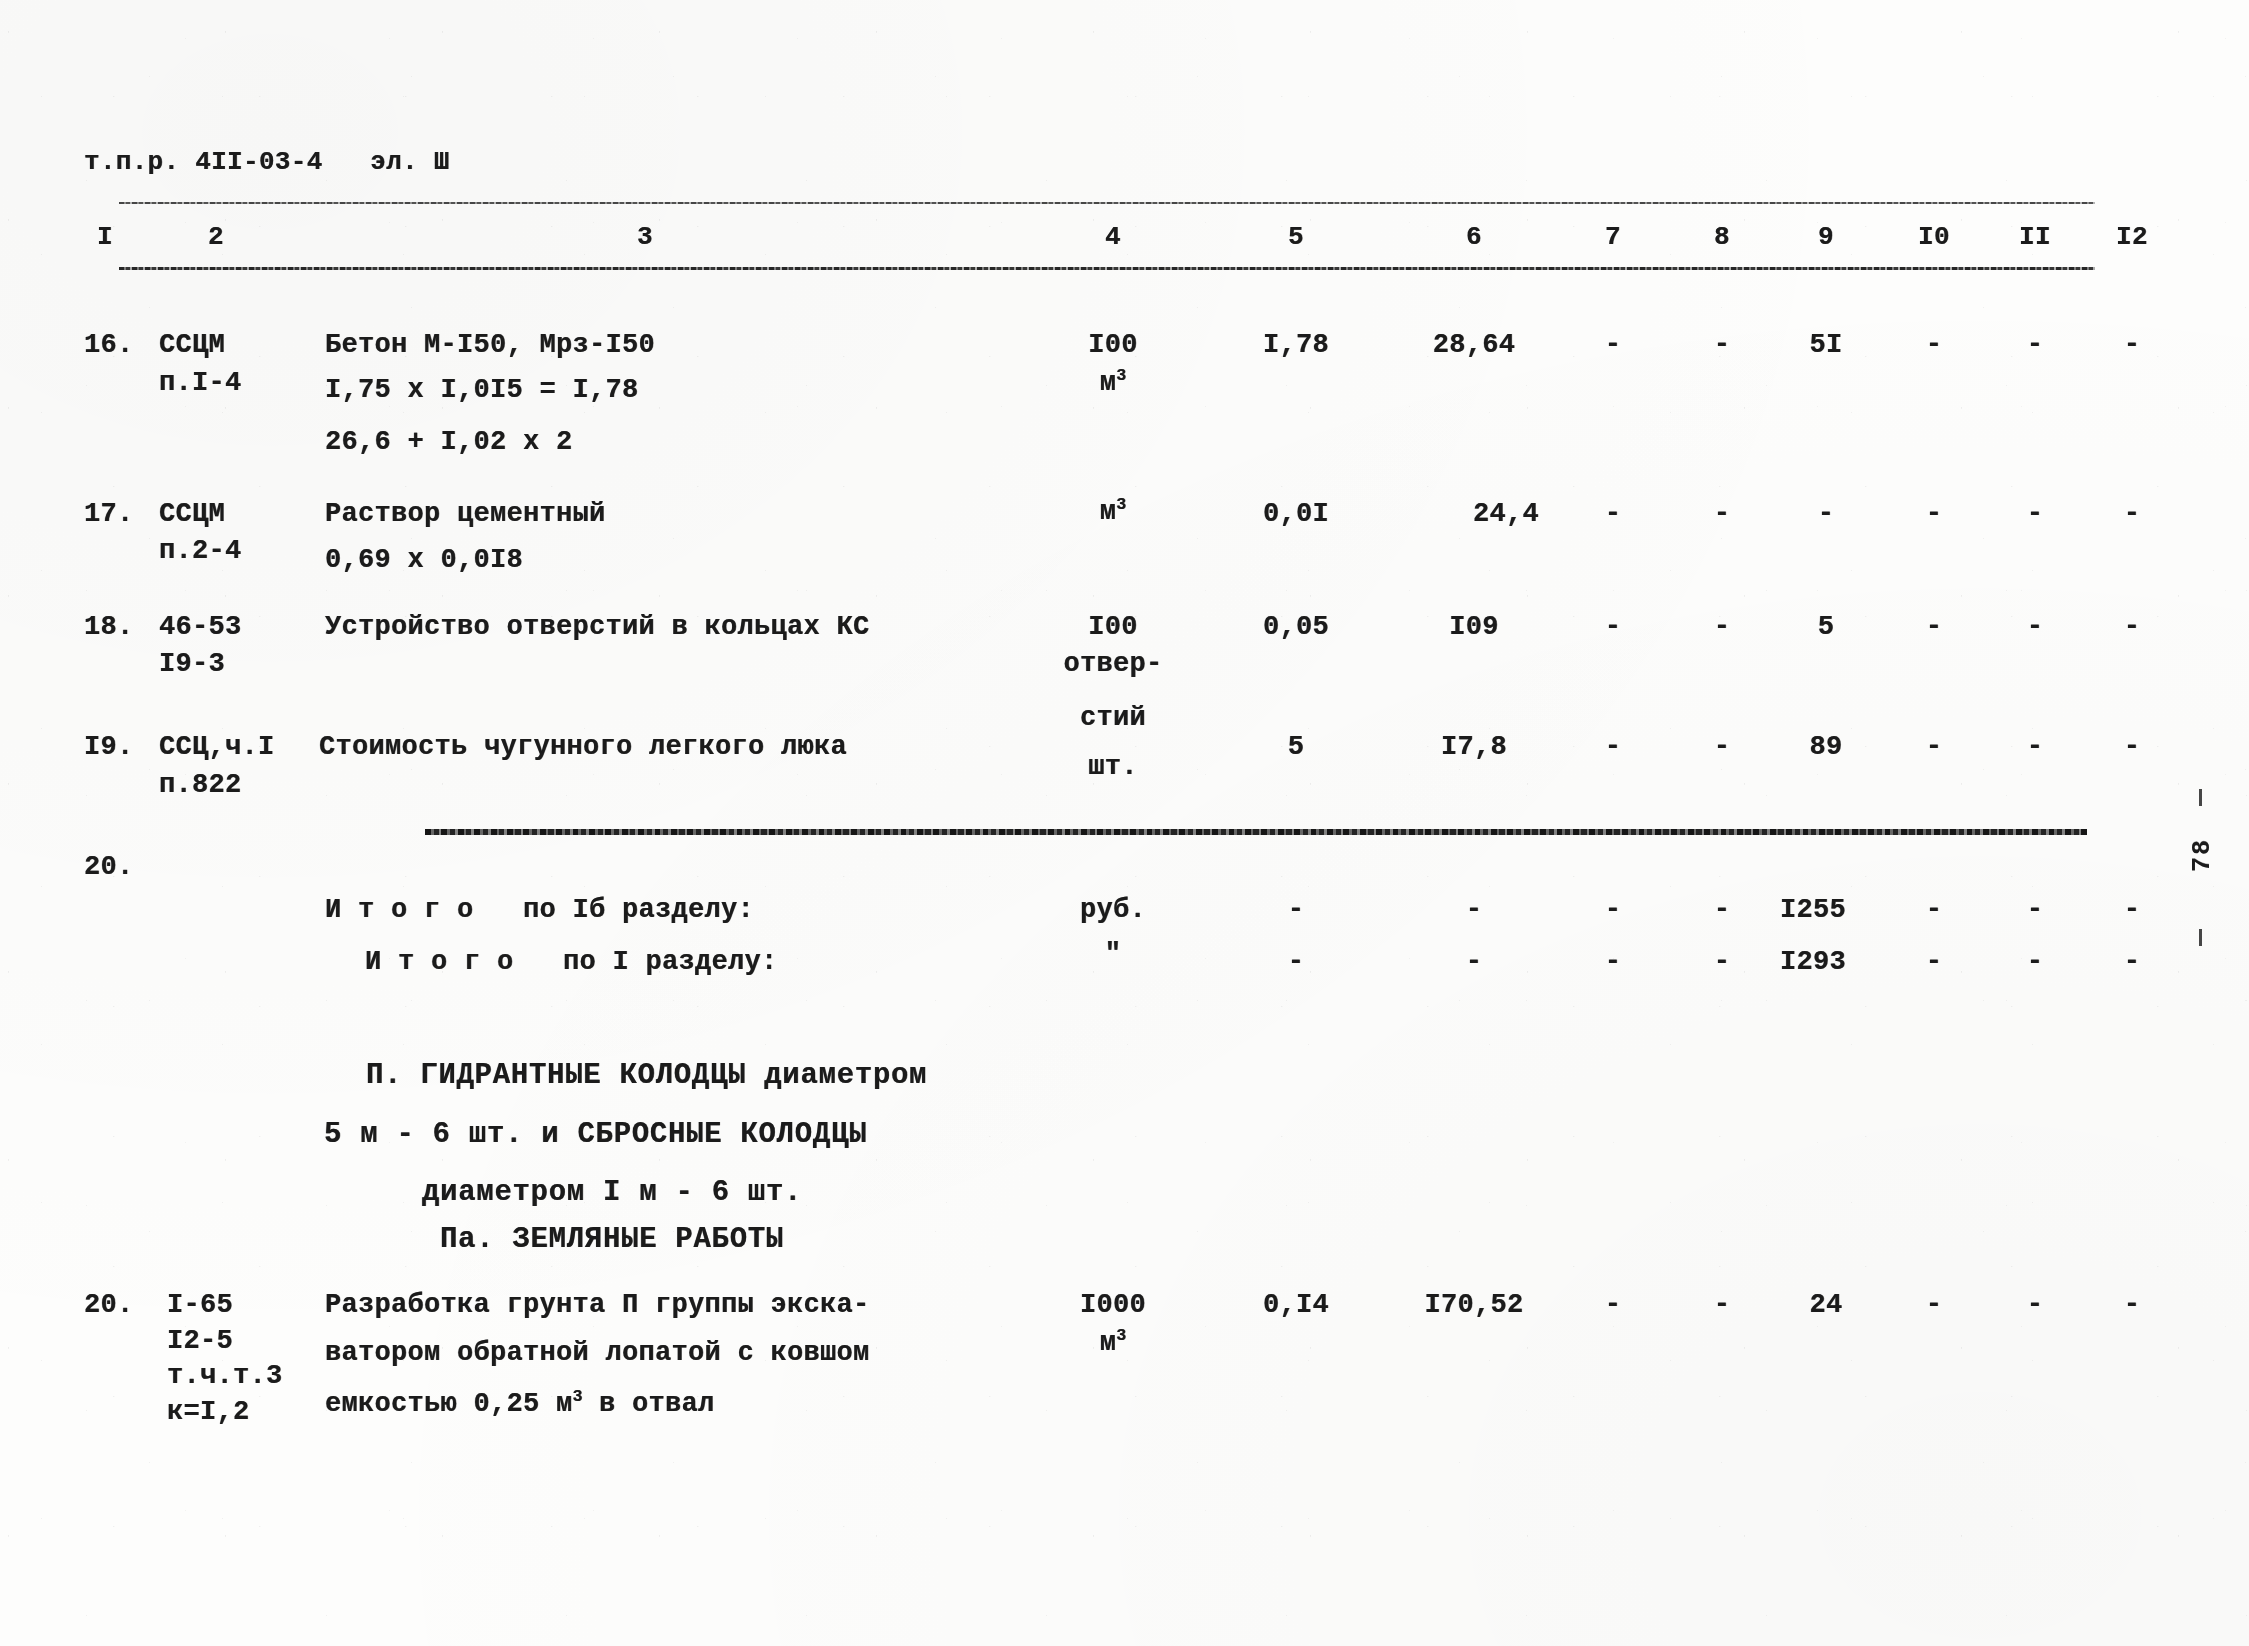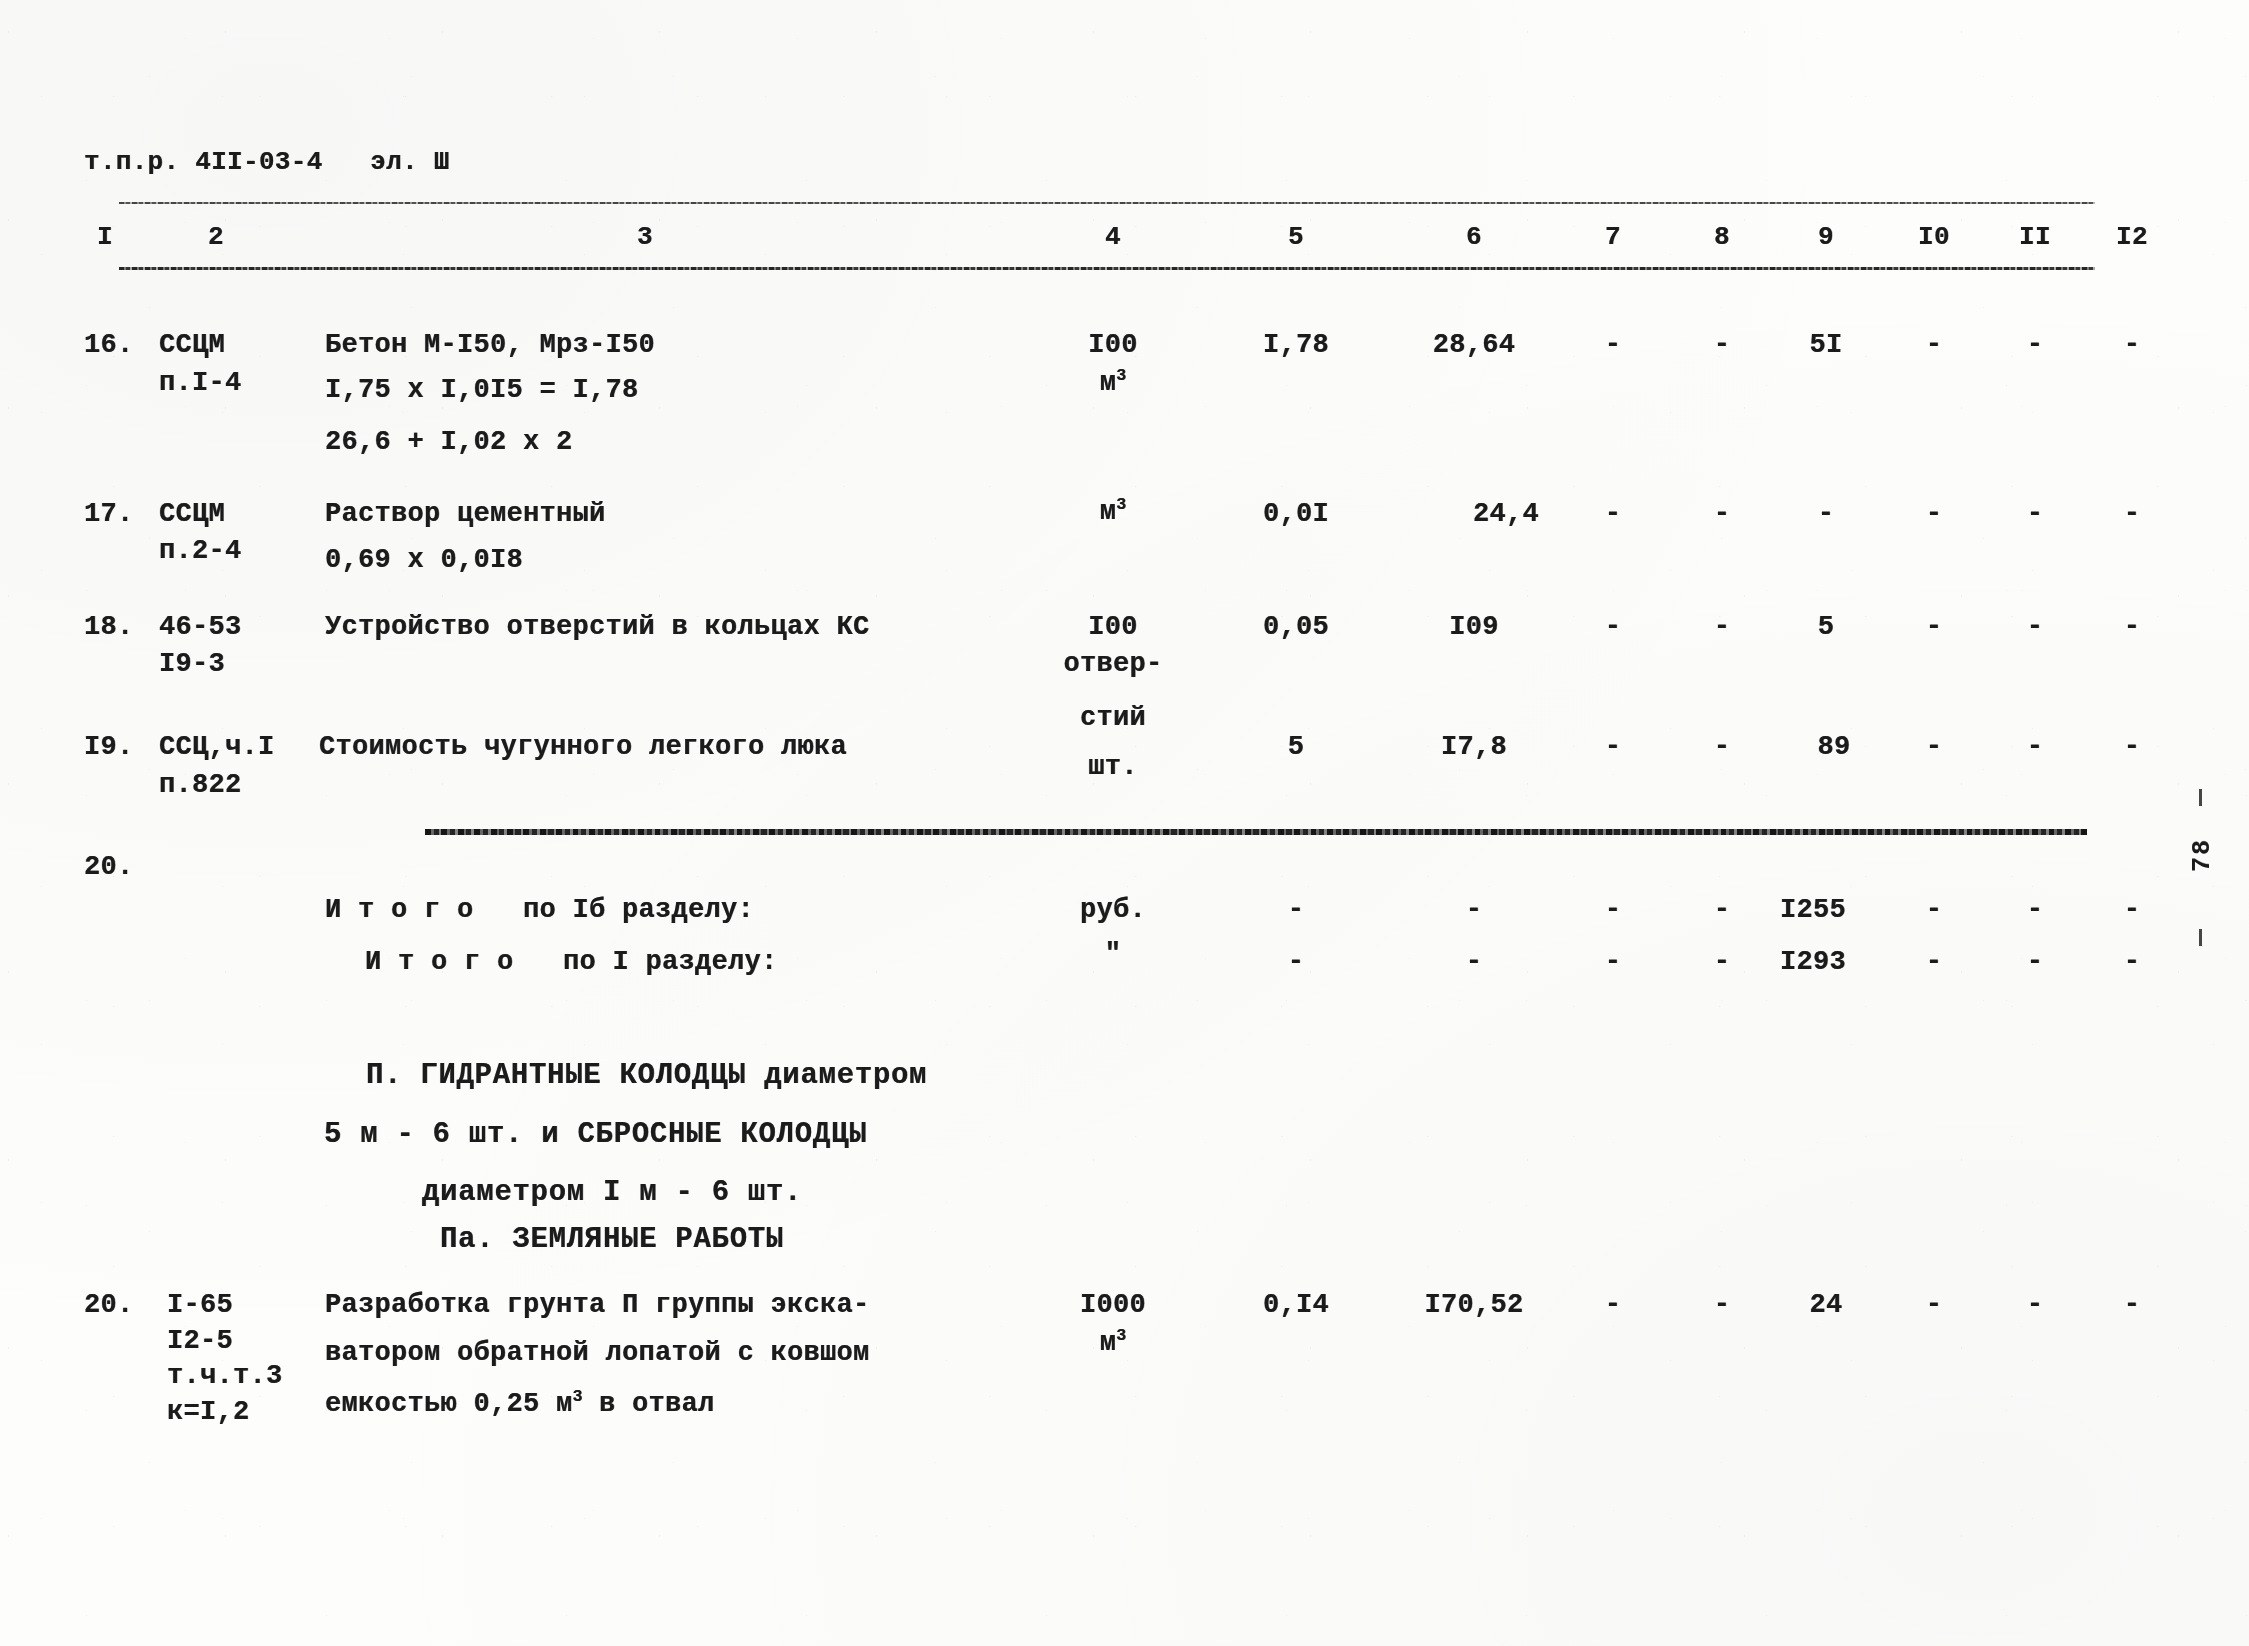--- a/index.html
+++ b/index.html
@@ -155,21 +155,21 @@
     <div class="t sz-body" style="left:159px;top:772px;">п.822</div>
 
     <div class="t sz-body" style="left:319px;top:734px;">Стоимость чугунного легкого люка</div>
 
     <div class="t sz-body center" style="left:1113px;top:734px;margin-top:20px;">шт.</div>
 
     <div class="t sz-body center" style="left:1296px;top:734px;">5</div>
     <div class="t sz-body center" style="left:1474px;top:734px;">I7,8</div>
     <div class="t sz-body center" style="left:1613px;top:734px;">-</div>
     <div class="t sz-body center" style="left:1722px;top:734px;">-</div>
-    <div class="t sz-body center" style="left:1826px;top:734px;margin-left:8px;">89</div>
+    <div class="t sz-body center" style="left:1826px;top:734px;">89</div>
     <div class="t sz-body center" style="left:1934px;top:734px;">-</div>
     <div class="t sz-body center" style="left:2035px;top:734px;">-</div>
     <div class="t sz-body center" style="left:2132px;top:734px;">-</div>
   </div>
 
   <div class="rule thick" style="left:425px;top:829px;width:1662px;"></div>
 
   <div class="t sz-body" style="left:84px;top:854px;">20.</div>
 
   <div>

